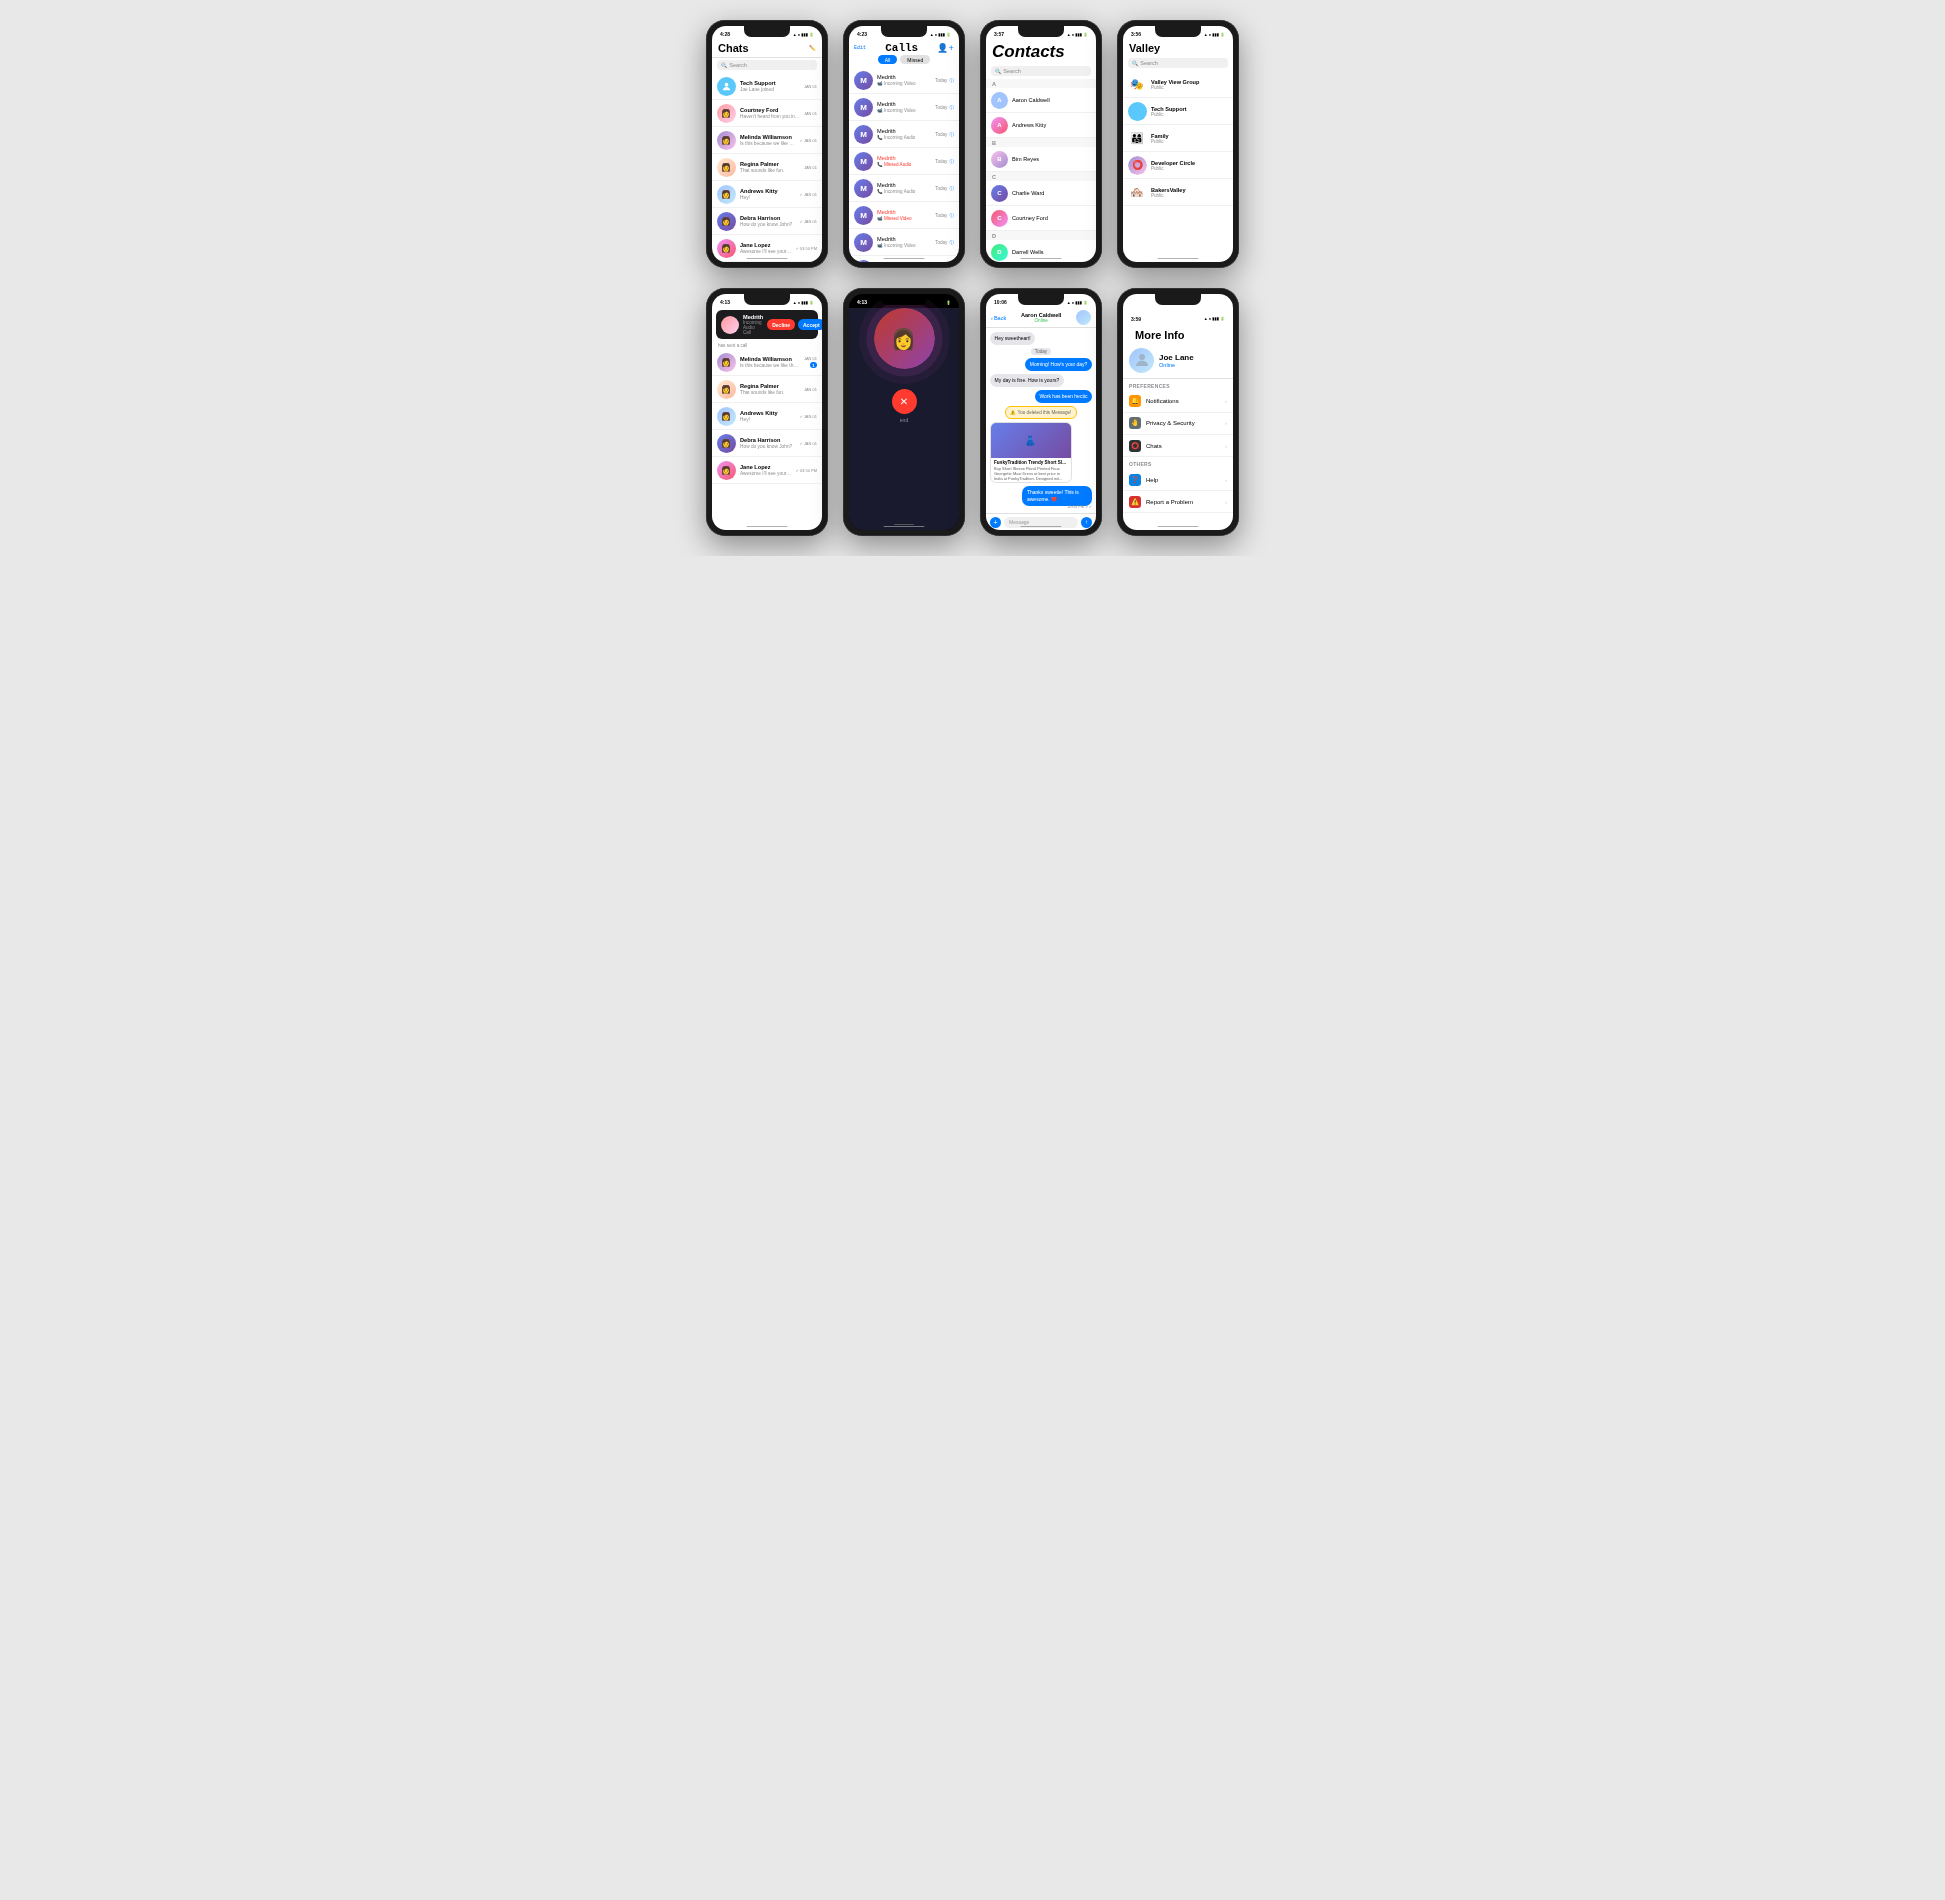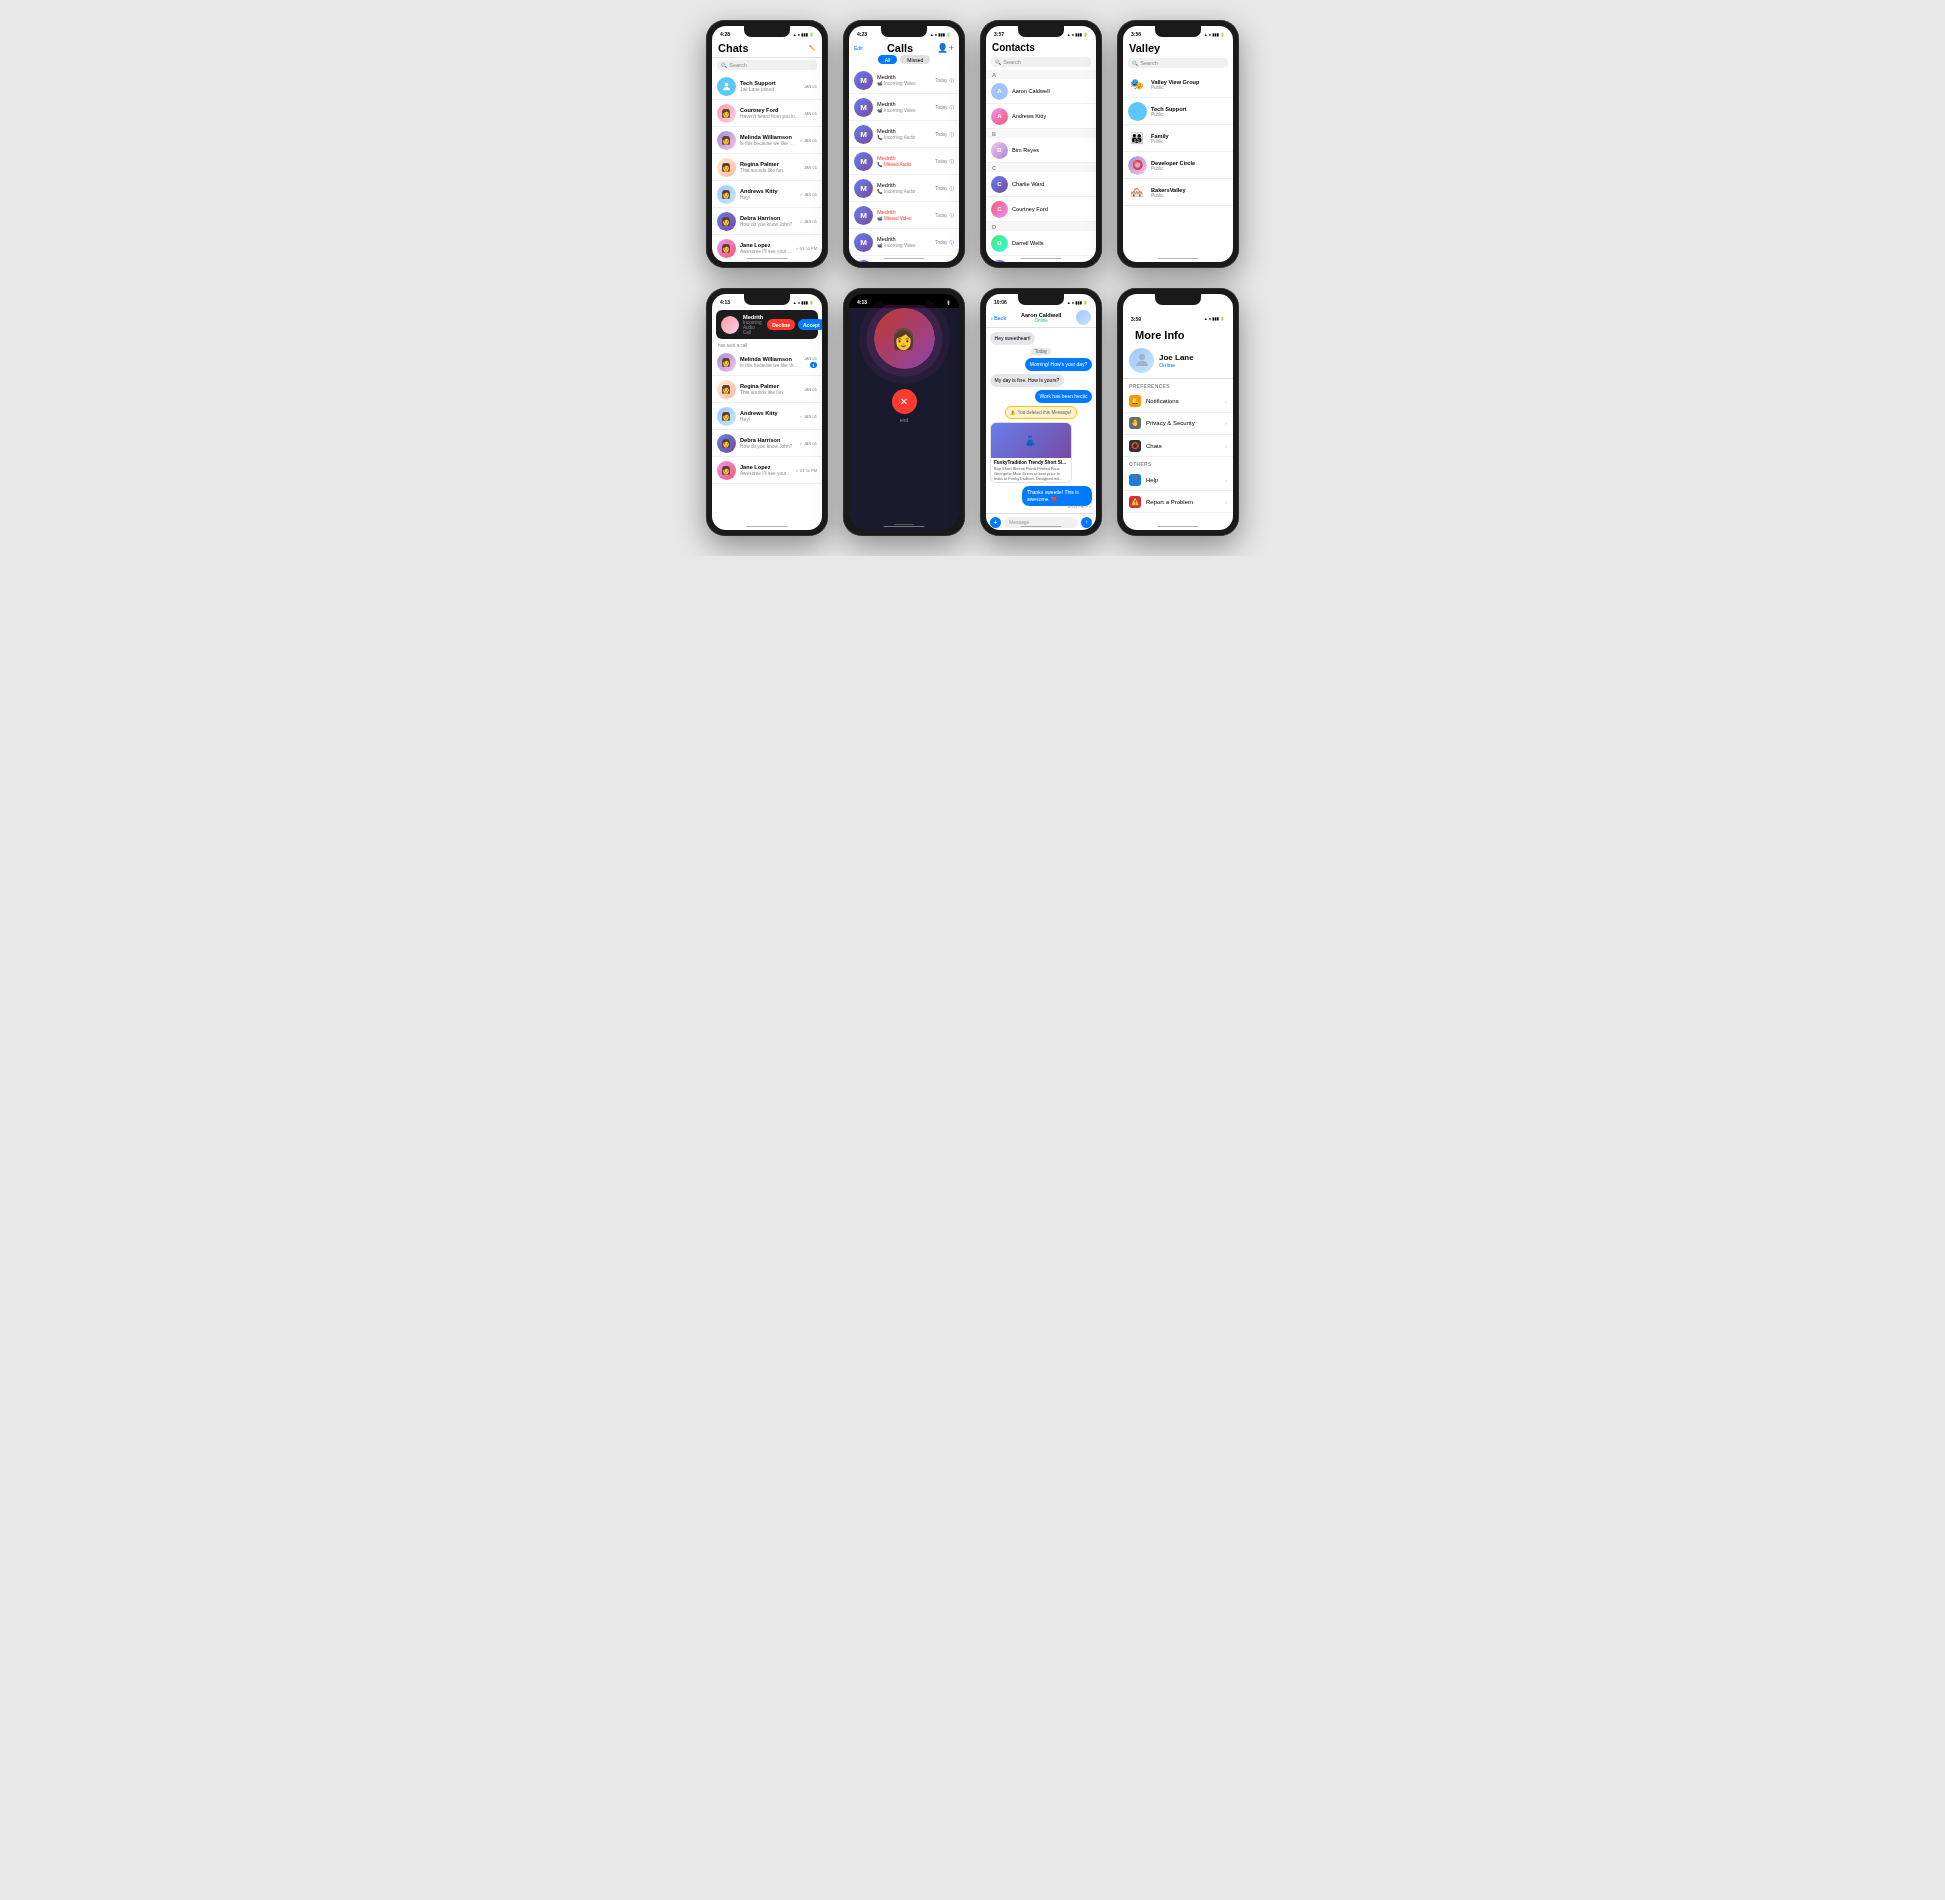--- a/index.html
+++ b/index.html
@@ -171,21 +171,21 @@
       font-size: 6.6px;
       font-weight: 600;
       color: #fff;
       background: linear-gradient(135deg, #ff9a9e, #fecfef);
     }
     .call-info { flex: 1; }
     .call-name { font-size: 5.6px; font-weight: 500; color: #000; }
     .call-type { font-size: 4.6px; color: #8e8e93; display: flex; align-items: center; gap: 1px; margin-top: 0.5px; }
     .call-meta { font-size: 4.6px; color: #8e8e93; display: flex; align-items: center; gap: 2px; }
     
-    .contacts-title { font-size: 10px; font-weight: 700; padding: 2px 6px 2px; }
+    .contacts-title { font-size: 17px; font-weight: 700; padding: 2px 6px 2px; font-style: italic; }
     .section-letter { font-size: 5.6px; font-weight: 600; color: #8e8e93; padding: 2px 6px 1px; background: #f7f7f7; }
     .contact-item {
       display: flex;
       align-items: center;
       padding: 3.5px 5px;
       border-bottom: 0.3px solid #f0f0f0;
       gap: 4px;
     }
     .contact-avatar {
       width: 17px;
@@ -486,21 +486,21 @@
     </div>
   </div>
 
   <div class="phone-frame">
     <div class="phone-screen">
       <div class="notch"></div>
       <div class="status-bar light">
         <span class="status-time">4:23</span>
         <span class="status-icons">▲ ● ▮▮▮ 🔋</span>
       </div>
-      <div style="display:flex; align-items:center; padding:2px 5px 1px;">
+      <div style="display:flex; align-items:center; padding:2px 5px 1px;font-family:Liberation Mono, monospace;">
         <span class="calls-edit">Edit</span>
         <span style="flex:1; text-align:center; font-size:11px; font-weight:700;">Calls</span>
         <span style="color:#007aff; font-size:9px;">👤+</span>
       </div>
       <div class="calls-tabs">
         <span class="tab-btn active">All</span>
         <span class="tab-btn">Missed</span>
       </div>
       <div class="chat-list">
         <div class="call-item">

